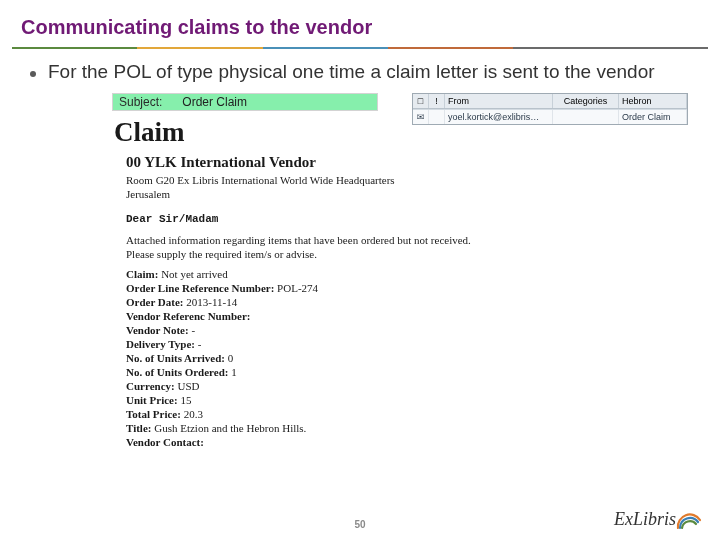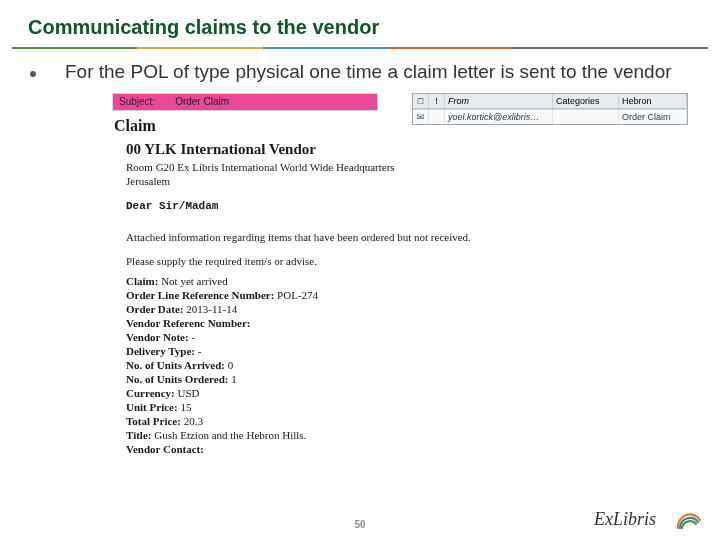--- a/index.html
+++ b/index.html
@@ -7,40 +7,40 @@
     width: 720px;
     height: 540px;
     background: #fff;
     font-family: Verdana, Arial, sans-serif;
     position: relative;
     overflow: hidden;
   }
   .slide-title {
     font-size: 20px;
     font-weight: bold;
-    color: #14532d;
-    padding: 16px 28px 8px 28px;
+    color: #701a75;
+    padding: 16px 28px 8px 21px;
   }
   .title-underline {
     height: 2px;
     margin: 0 12px;
     background: linear-gradient(90deg,
       #5b8a3f 0%, #5b8a3f 18%,
       #e2a73a 18%, #e2a73a 36%,
       #4a90b8 36%, #4a90b8 54%,
       #c06a3a 54%, #c06a3a 72%,
       #6b6b6b 72%, #6b6b6b 100%);
   }
   .bullet-area {
     padding: 10px 30px 2px 30px;
   }
   .bullet-row {
     display: flex;
     align-items: flex-start;
-    gap: 29px;
+    gap: 12px;
   }
   .bullet-dot {
     width: 6px; height: 6px;
     border-radius: 50%;
     background: #5a5a5a;
     margin-top: 12px;
     flex: 0 0 auto;
   }
   .bullet-text {
     font-size: 19px;
@@ -80,66 +80,65 @@
   }
   .inbox-row > div {
     padding: 2px 3px;
     border-right: 1px solid #e0e5ea;
     white-space: nowrap;
     overflow: hidden;
     color: #2b3a4a;
   }
   .col-ico { width: 16px; text-align: center; }
   .col-att { width: 16px; text-align: center; }
-  .col-from { width: 108px; font-style: italic; }
-  .col-cat  { width: 66px; }
+  .col-from { width: 108px; }
+  .col-cat  { width: 66px; text-align: center; }
   .col-subj { flex: 1; }
   .env-icon { color: #c9a95a; font-size: 9px; }
   
   .subject-bar {
     border: 1px solid #d3d3d3;
-    background: #ec4899;
+    background: #86efac;
     display: flex;
     align-items: center;
-    font-size: 10px;
+    font-size: 12px;
     height: 18px;
     width: 266px;
   }
   .subject-bar .lbl { padding: 0 20px 0 6px; color: #2a2a2a; }
   .subject-bar .val { color: #222; }
   
   .letter {
     font-family: 'Times New Roman', serif;
     font-size: 11px;
     color: #1a1a1a;
     padding-top: 4px;
   }
   .claim-heading {
-    font-size: 16px;
+    font-size: 27px;
     font-weight: bold;
     padding: 2px 0 2px 2px;
   }
   .vendor-name {
     font-weight: bold;
     padding: 4px 0 2px 14px;
     font-size: 15px;
   }
   .addr {
     padding: 1px 0 1px 14px;
   }
   .spacer-sm { height: 6px; }
   .spacer-md { height: 10px; }
   .greeting {
     font-weight: bold;
     padding: 2px 0 2px 14px;
     font-family: Liberation Mono, monospace;
   }
   .body-line {
     padding: 1px 0 1px 14px;
-    margin-top: 10px;
   }
   .fields {
     padding: 6px 0 0 14px;
   }
   .field-row {
     padding: 1px 0;
   }
   .field-label { font-weight: bold; }
   .page-number {
     position: absolute;
@@ -149,21 +148,21 @@
     font-size: 10px;
     color: #8a8a8a;
     font-weight: bold;
   }
   .logo {
     position: absolute;
     bottom: 10px;
     right: 18px;
     display: flex;
     align-items: center;
-    gap: 20px;
+    gap: 0;
   }
   .logo-text {
     font-family: Georgia, 'Times New Roman', serif;
     font-size: 18px;
     color: #333;
     font-style: italic;
   }
   .logo-arc {
     width: 26px;
     height: 22px;

